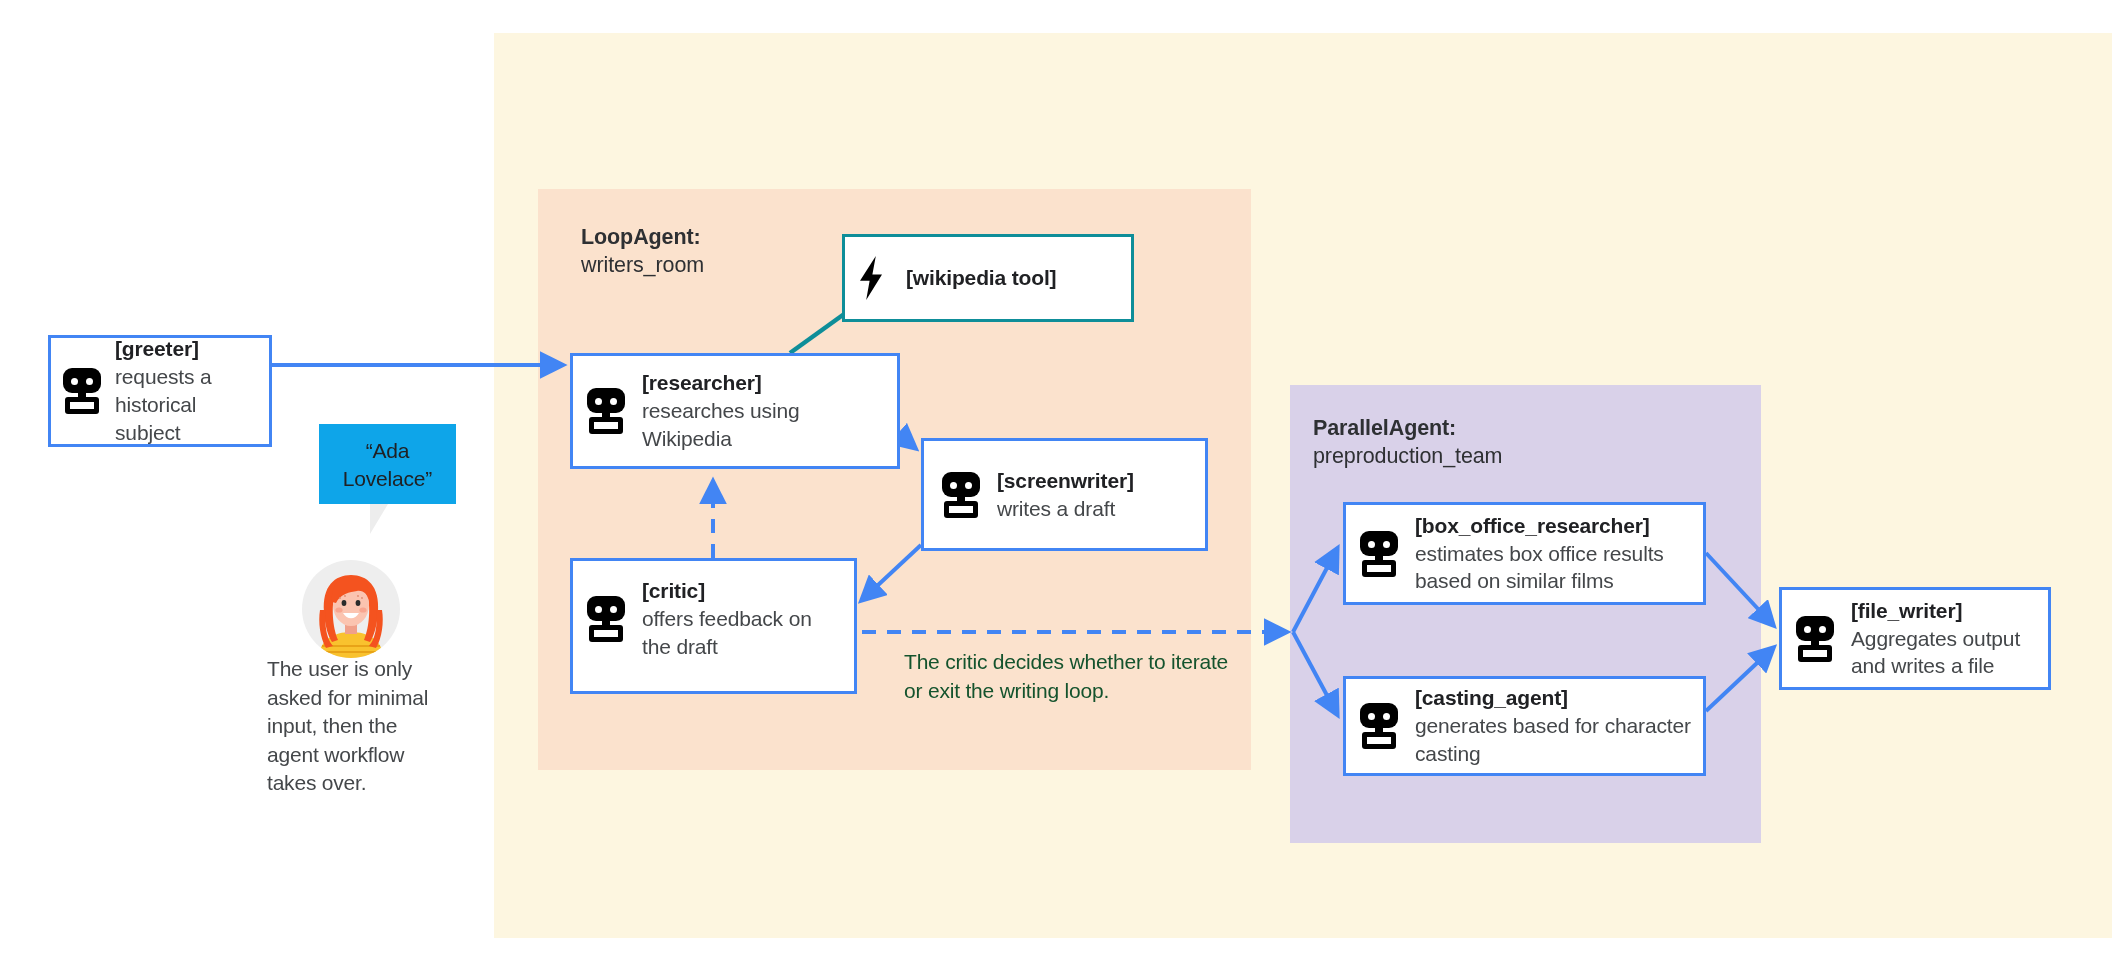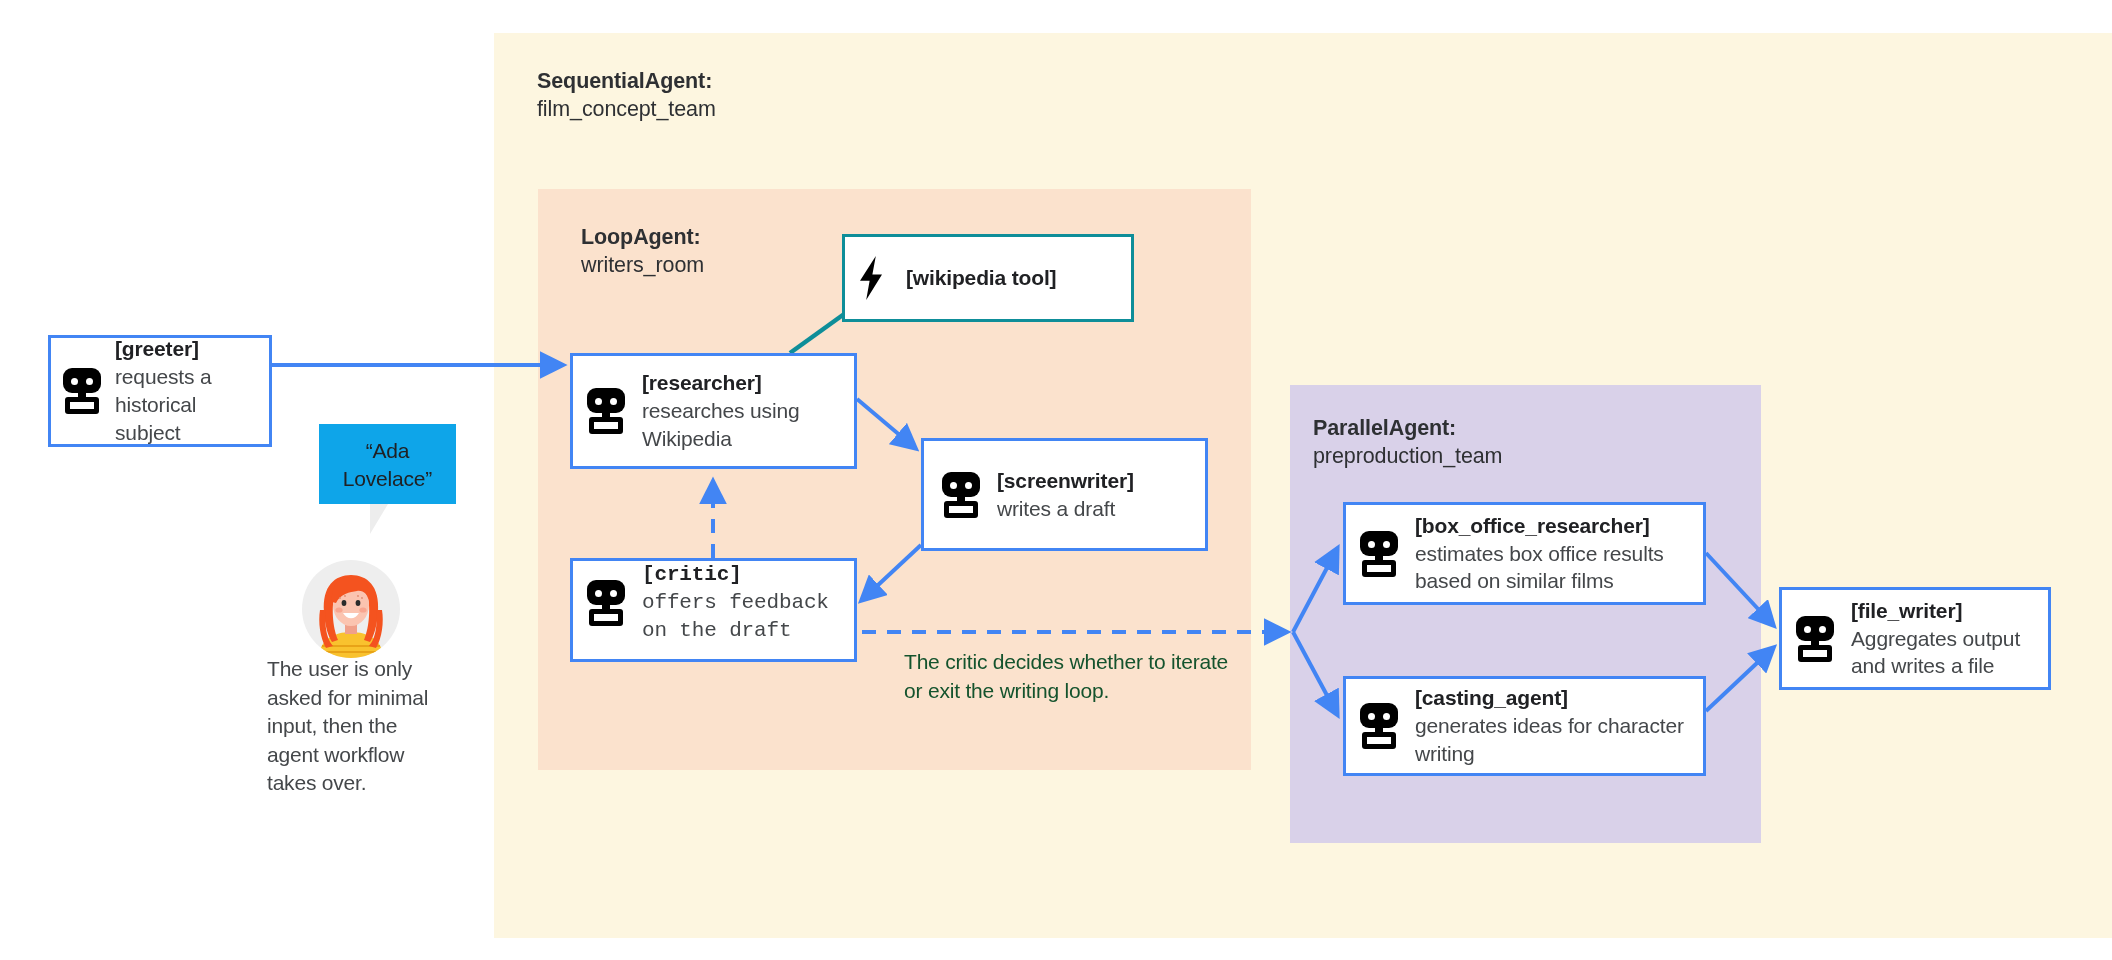--- a/index.html
+++ b/index.html
@@ -40,24 +40,24 @@
   .robot .eye.l{left:8px;} .robot .eye.r{left:23px;}
   .robot .neck{position:absolute;left:15px;top:25px;width:8px;height:4px;background:#000;}
   .robot .body{position:absolute;left:2px;top:29px;width:34px;height:17px;
        background:#000;border-radius:3px;}
   .robot .mouth{position:absolute;left:7px;top:34px;width:24px;height:7px;background:#fff;}
 
   .bolt{width:34px;height:44px;}
 
   
   #n-greeter    {left:48px;  top:335px; width:224px; height:112px; padding:0 14px 0 12px;}
-  #n-researcher {left:570px; top:353px; width:287px; height:116px; padding:0 10px 0 14px;}
+  #n-researcher {left:570px; top:353px; width:330px; height:116px; padding:0 10px 0 14px;}
   #n-wiki       {left:842px; top:234px; width:292px; height:88px;  padding:0 10px 0 9px;}
   #n-screenwriter{left:921px;top:438px; width:287px; height:113px; padding:0 10px 0 18px;}
-  #n-critic     {left:570px; top:558px; width:287px; height:104px; padding:0 10px 14px 14px;font-family:Liberation Mono, monospace;}
+  #n-critic     {left:570px; top:558px; width:287px; height:136px; padding:0 10px 14px 14px;}
   #n-box-office {left:1343px;top:502px; width:363px; height:103px; padding:0 18px 0 14px;}
   #n-casting    {left:1343px;top:676px; width:363px; height:100px; padding:0 10px 0 14px;}
   #n-file-writer{left:1779px;top:587px; width:272px; height:103px; padding:0 10px 0 14px;}
 
   #n-greeter .txt{margin-left:14px;}
   #n-researcher .txt,#n-critic .txt,#n-box-office .txt,
   #n-casting .txt,#n-file-writer .txt,#n-screenwriter .txt{margin-left:17px;}
   #n-wiki .txt{margin-left:18px;}
 
   
@@ -85,24 +85,20 @@
 </style>
 </head>
 <body>
 
 <div id="stage">
 
   <div class="panel" id="seq-panel"></div>
   <div class="panel" id="loop-panel"></div>
   <div class="panel" id="par-panel"></div>
 
-  <div class="panel-title" id="seq-title">
-    <span class="bold">SequentialAgent:</span>
-    <span class="norm">film_concept_team</span>
-  </div>
   <div class="panel-title" id="loop-title">
     <span class="bold">LoopAgent:</span>
     <span class="norm">writers_room</span>
   </div>
   <div class="panel-title" id="par-title">
     <span class="bold">ParallelAgent:</span>
     <span class="norm">preproduction_team</span>
   </div>
 
   <svg class="edges" viewBox="0 0 2112 960">
@@ -238,21 +234,21 @@
           <span class="head"></span>
           <span class="eye l"></span>
           <span class="eye r"></span>
       <span class="neck"></span>
           <span class="body"></span>
           <span class="mouth"></span>
         </span>
     </span>
     <span class="txt">
       <span class="name">[casting_agent]</span>
-      <span class="desc">generates ideas for character writing</span>
+      <span class="desc">generates based for character casting</span>
     </span>
   </div>
 
   <div class="node" id="n-file-writer">
     <span class="ico">
       <span class="robot">
           <span class="head"></span>
           <span class="eye l"></span>
           <span class="eye r"></span>
       <span class="neck"></span>

